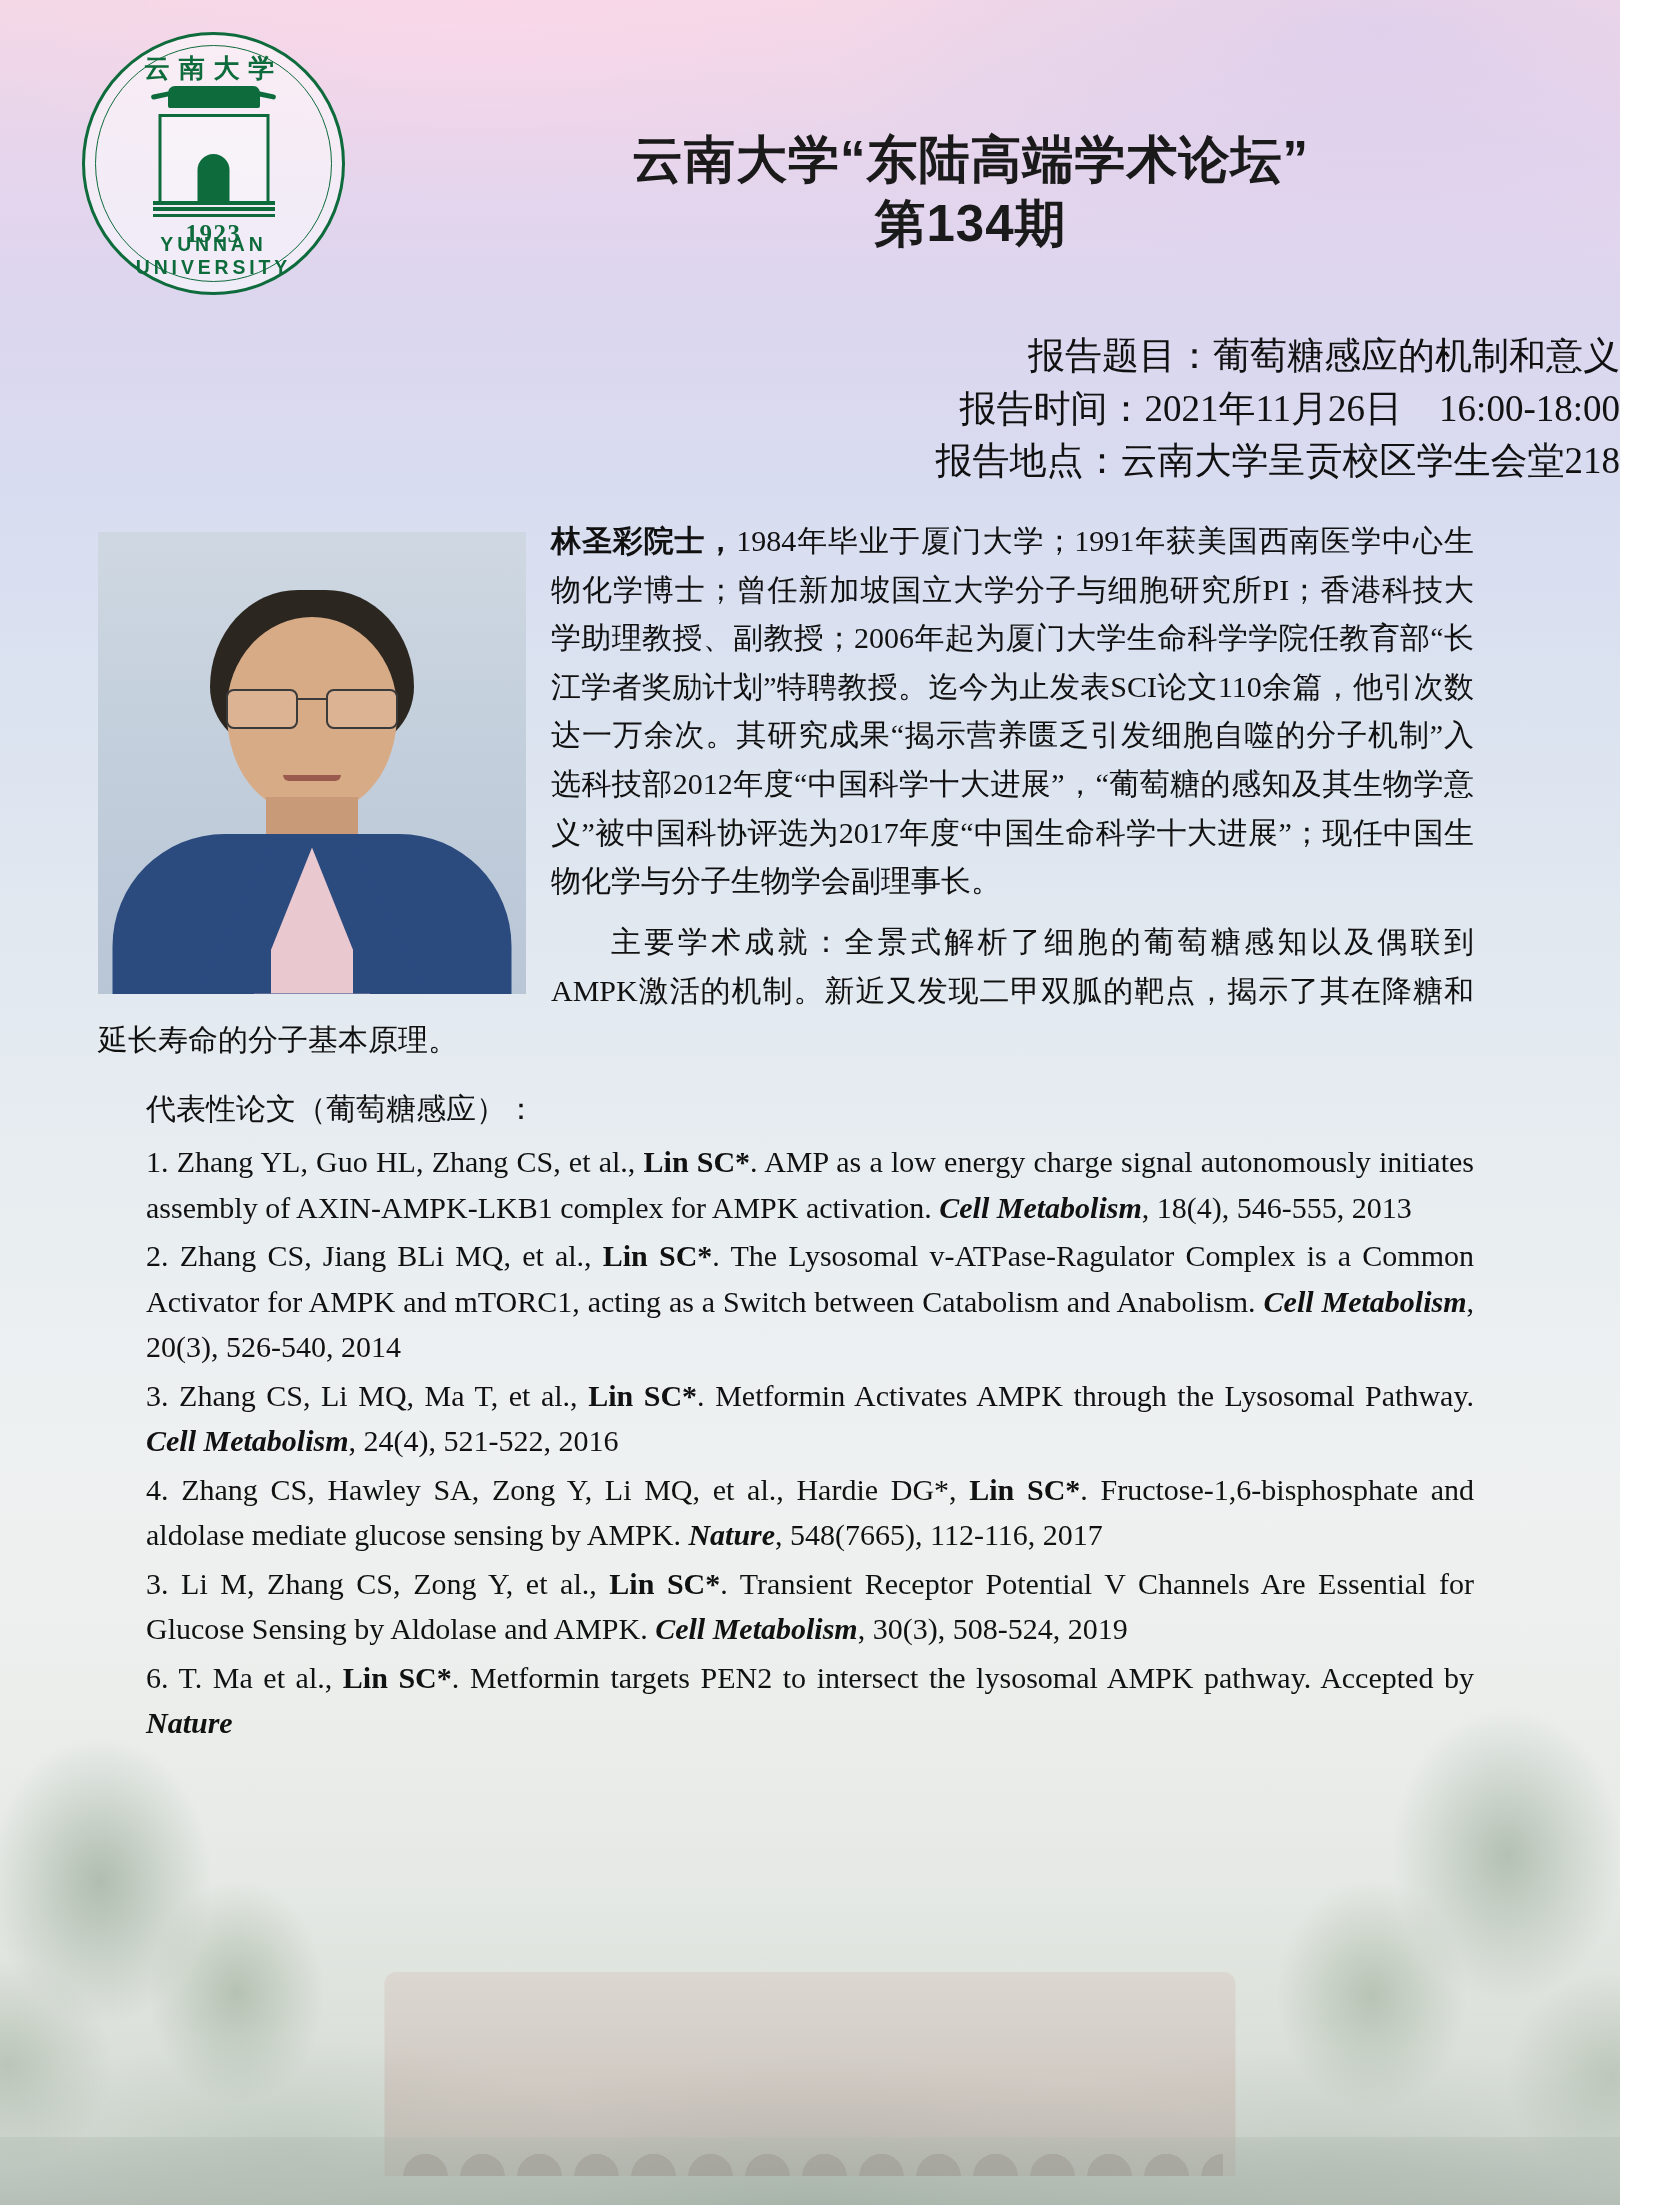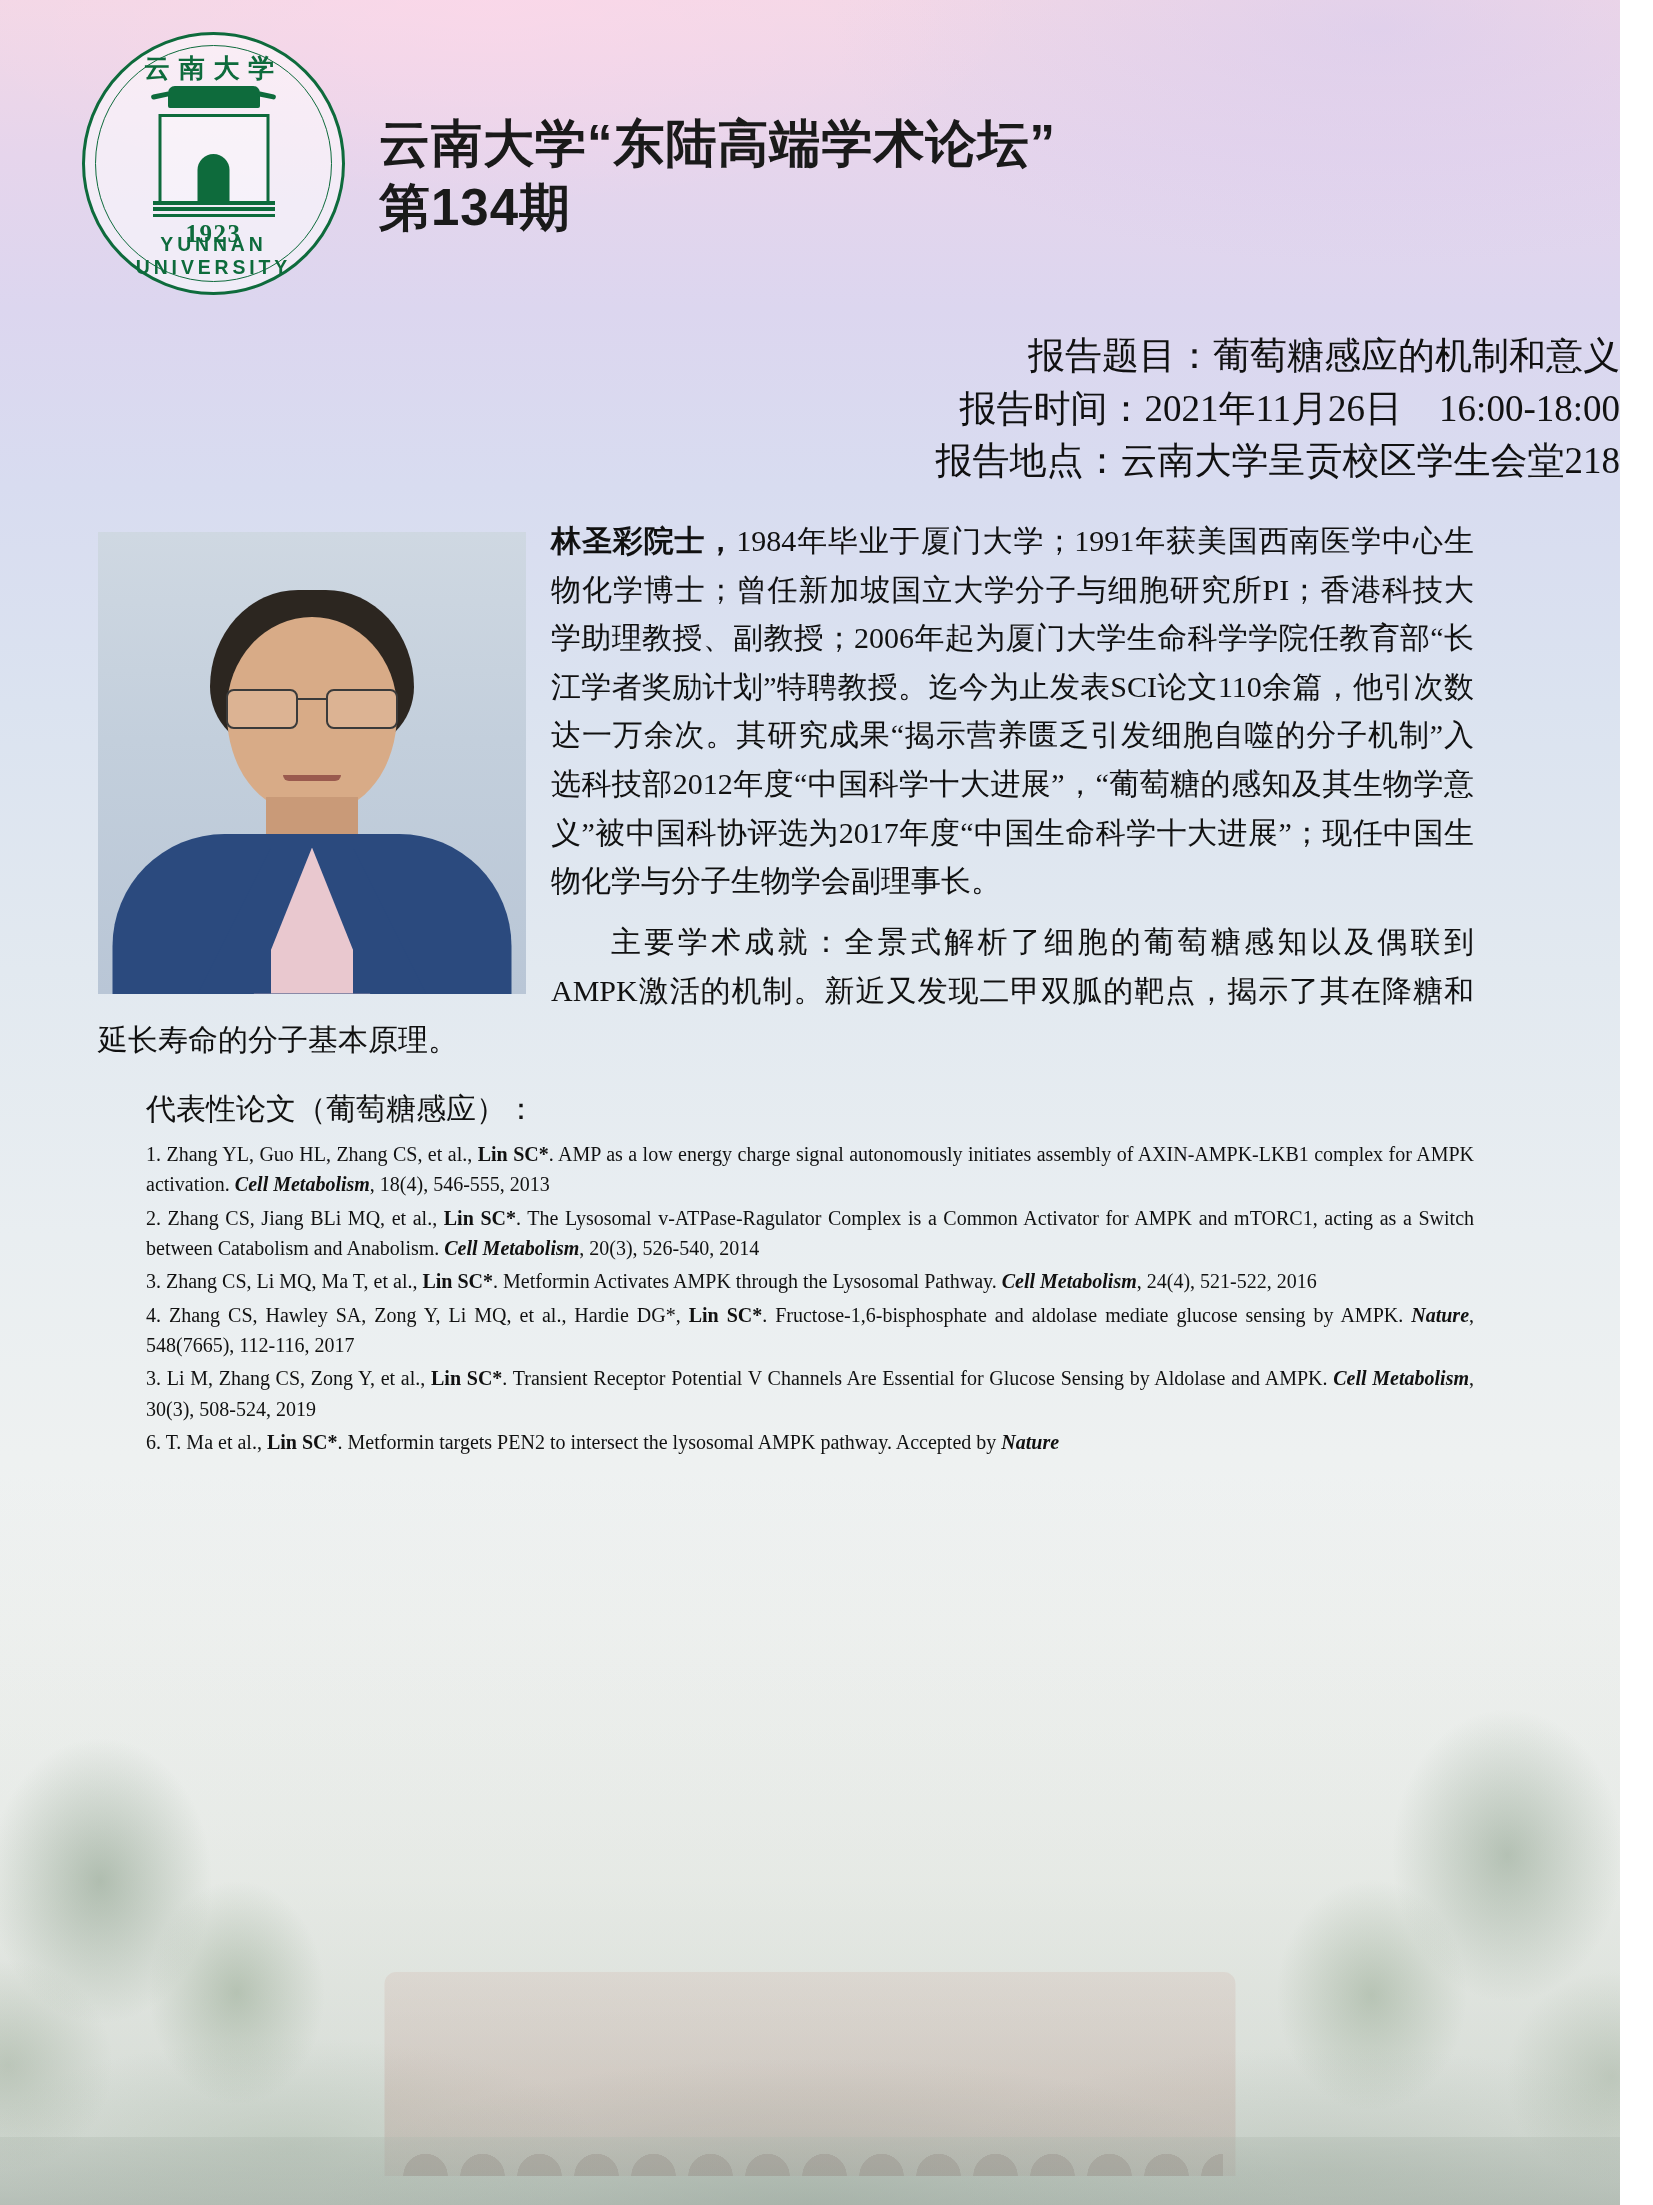--- a/index.html
+++ b/index.html
@@ -224,22 +224,22 @@
     color: #0e6b3c;
     font-weight: bold;
     letter-spacing: 3.9px;
     font-family: "Liberation Sans", sans-serif;
   }
 
   .title-block {
     position: absolute;
     left: 379px;
     right: 58px;
-    top: 112px;
-    text-align: left;
+    top: 128px;
+    text-align: center;
   }
   .title-line1 {
     font-family: "Liberation Sans", sans-serif;
     font-weight: bold;
     font-size: 51px;
     color: #1a1a1a;
     letter-spacing: 1px;
     line-height: 1.25;
   }
   .title-line2 {
@@ -380,21 +380,21 @@
     margin: 25px 146px 0 146px;
   }
   .papers-title {
     font-family: "Liberation Serif", serif;
     font-size: 30px;
     color: #111;
     margin-bottom: 8.8px;
   }
   .paper-item {
     font-family: "Liberation Serif", serif;
-    font-size: 20px;
+    font-size: 30px;
     line-height: 1.52;
     color: #111;
     text-align: justify;
     margin-bottom: 2.9px;
   }
   .paper-item b { font-weight: bold; }
   .paper-item i { font-style: italic; font-weight: bold; }
 </style>
 </head>
 <body>

